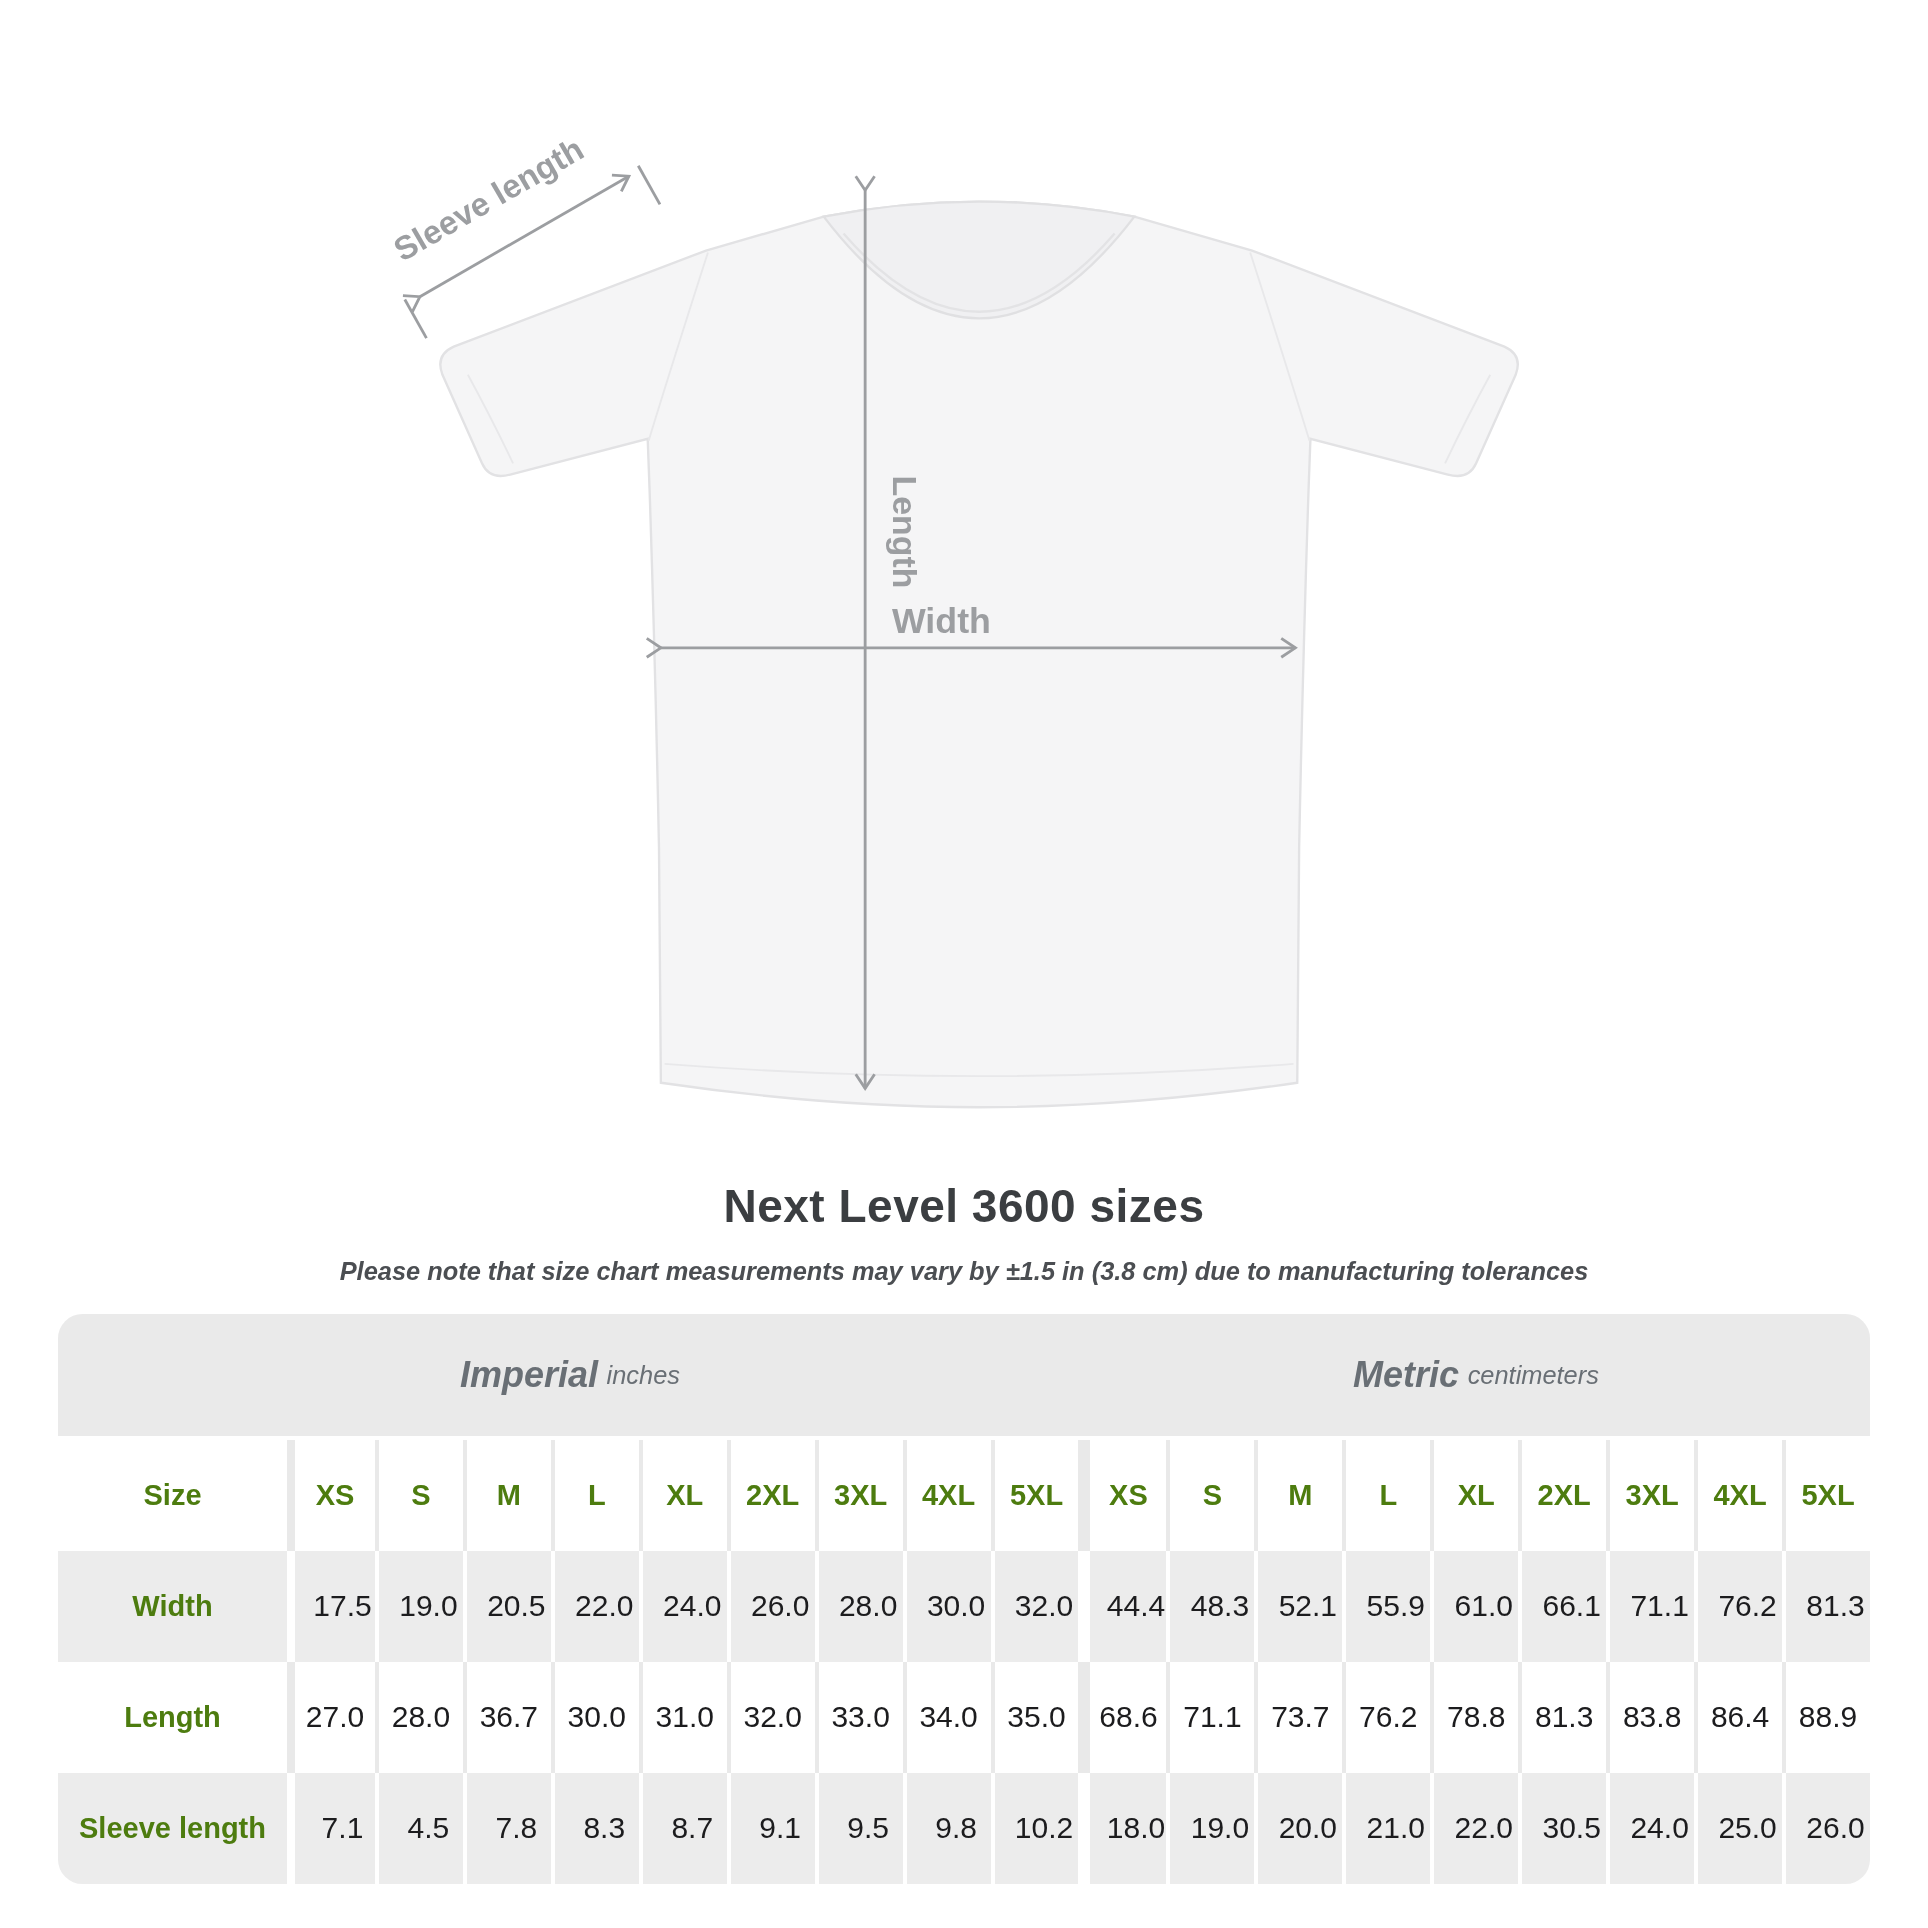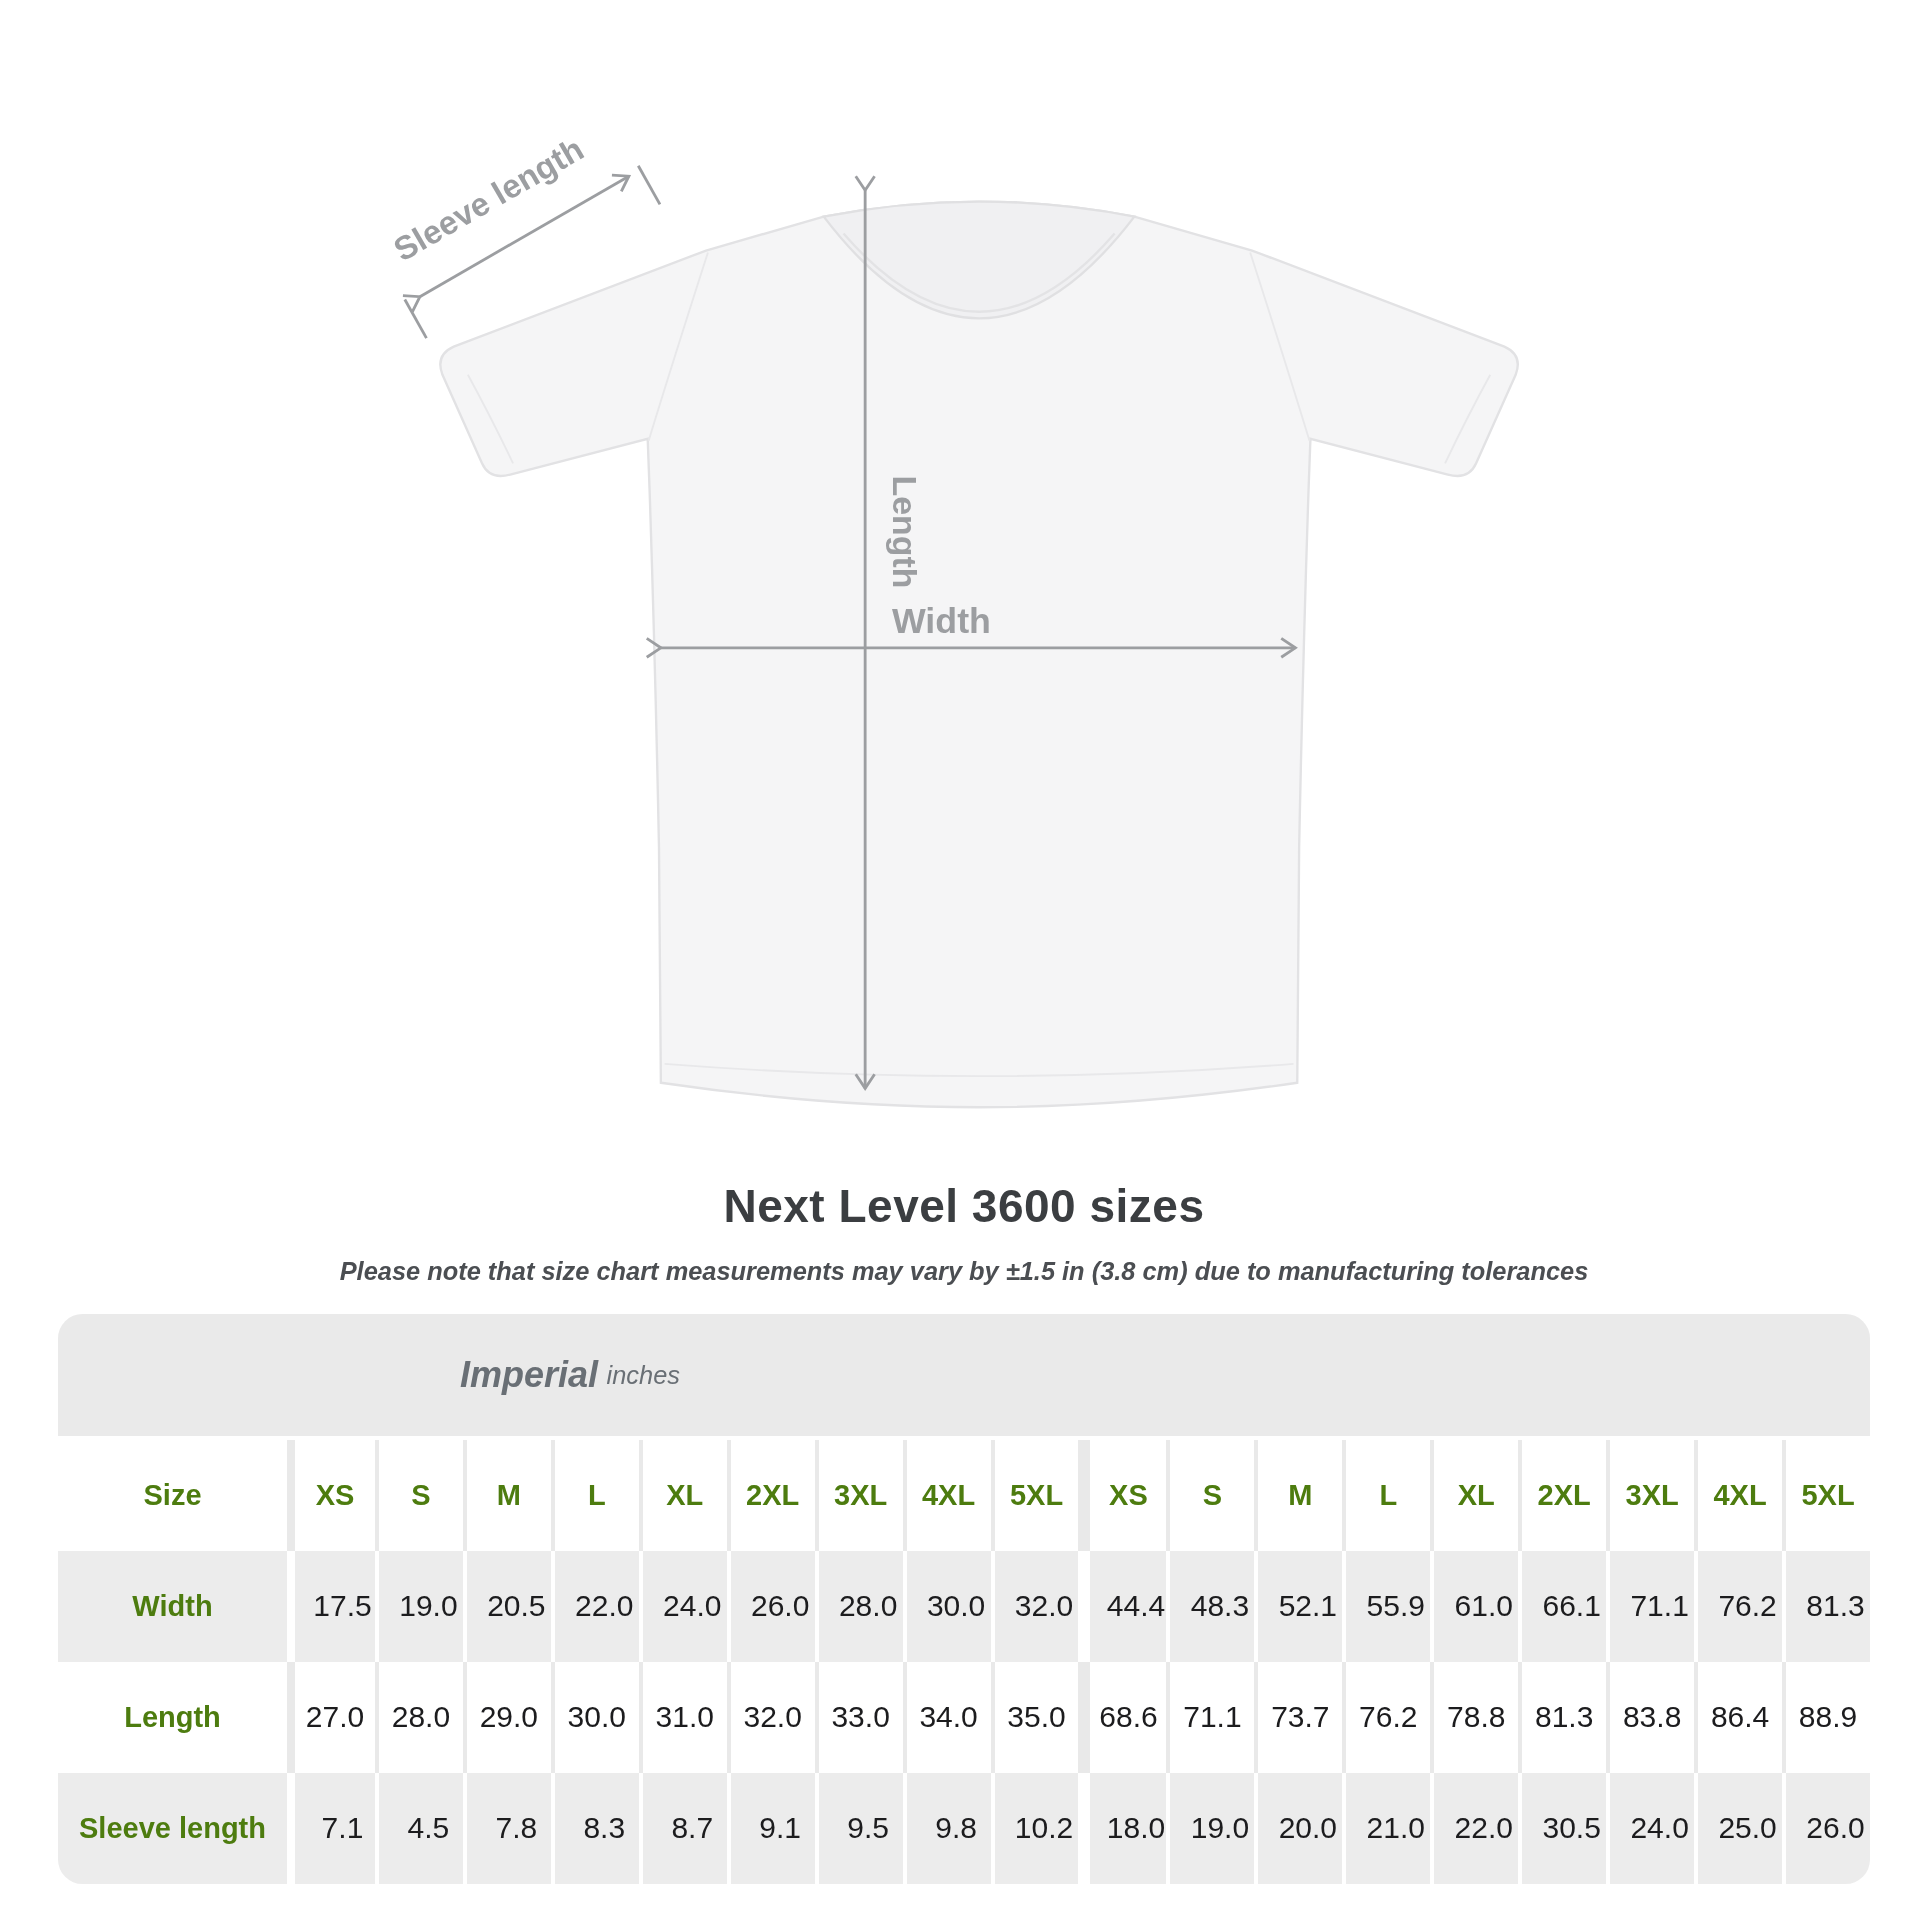--- a/index.html
+++ b/index.html
@@ -94,20 +94,24 @@
 
   <div class="title">Next Level 3600 sizes</div>
   <div class="note">Please note that size chart measurements may vary by ±1.5 in (3.8 cm) due to manufacturing tolerances</div>
 
   <div class="chart">
     <div class="band">
       <div class="band-group imp">
         <div class="band-title">Imperial</div>
         <div class="band-sub">inches</div>
       </div>
+      <div class="band-group met">
+        <div class="band-title">Metric</div>
+        <div class="band-sub">centimeters</div>
+      </div>
     </div>
     <div class="grid" id="grid">
         <div class="cell lbl r-white">Size</div>
         <div class="cell szh r-white sep gsep">XS</div>
         <div class="cell szh r-white sep">S</div>
         <div class="cell szh r-white sep">M</div>
         <div class="cell szh r-white sep">L</div>
         <div class="cell szh r-white sep">XL</div>
         <div class="cell szh r-white sep">2XL</div>
         <div class="cell szh r-white sep">3XL</div>
@@ -137,21 +141,21 @@
         <div class="cell val r-gray sep">52.1</div>
         <div class="cell val r-gray sep">55.9</div>
         <div class="cell val r-gray sep">61.0</div>
         <div class="cell val r-gray sep">66.1</div>
         <div class="cell val r-gray sep">71.1</div>
         <div class="cell val r-gray sep">76.2</div>
         <div class="cell val r-gray sep">81.3</div>
         <div class="cell lbl r-white">Length</div>
         <div class="cell val r-white sep gsep">27.0</div>
         <div class="cell val r-white sep">28.0</div>
-        <div class="cell val r-white sep">29.0</div>
+        <div class="cell val r-white sep">36.7</div>
         <div class="cell val r-white sep">30.0</div>
         <div class="cell val r-white sep">31.0</div>
         <div class="cell val r-white sep">32.0</div>
         <div class="cell val r-white sep">33.0</div>
         <div class="cell val r-white sep">34.0</div>
         <div class="cell val r-white sep">35.0</div>
         <div class="cell val r-white sep gsep2">68.6</div>
         <div class="cell val r-white sep">71.1</div>
         <div class="cell val r-white sep">73.7</div>
         <div class="cell val r-white sep">76.2</div>

